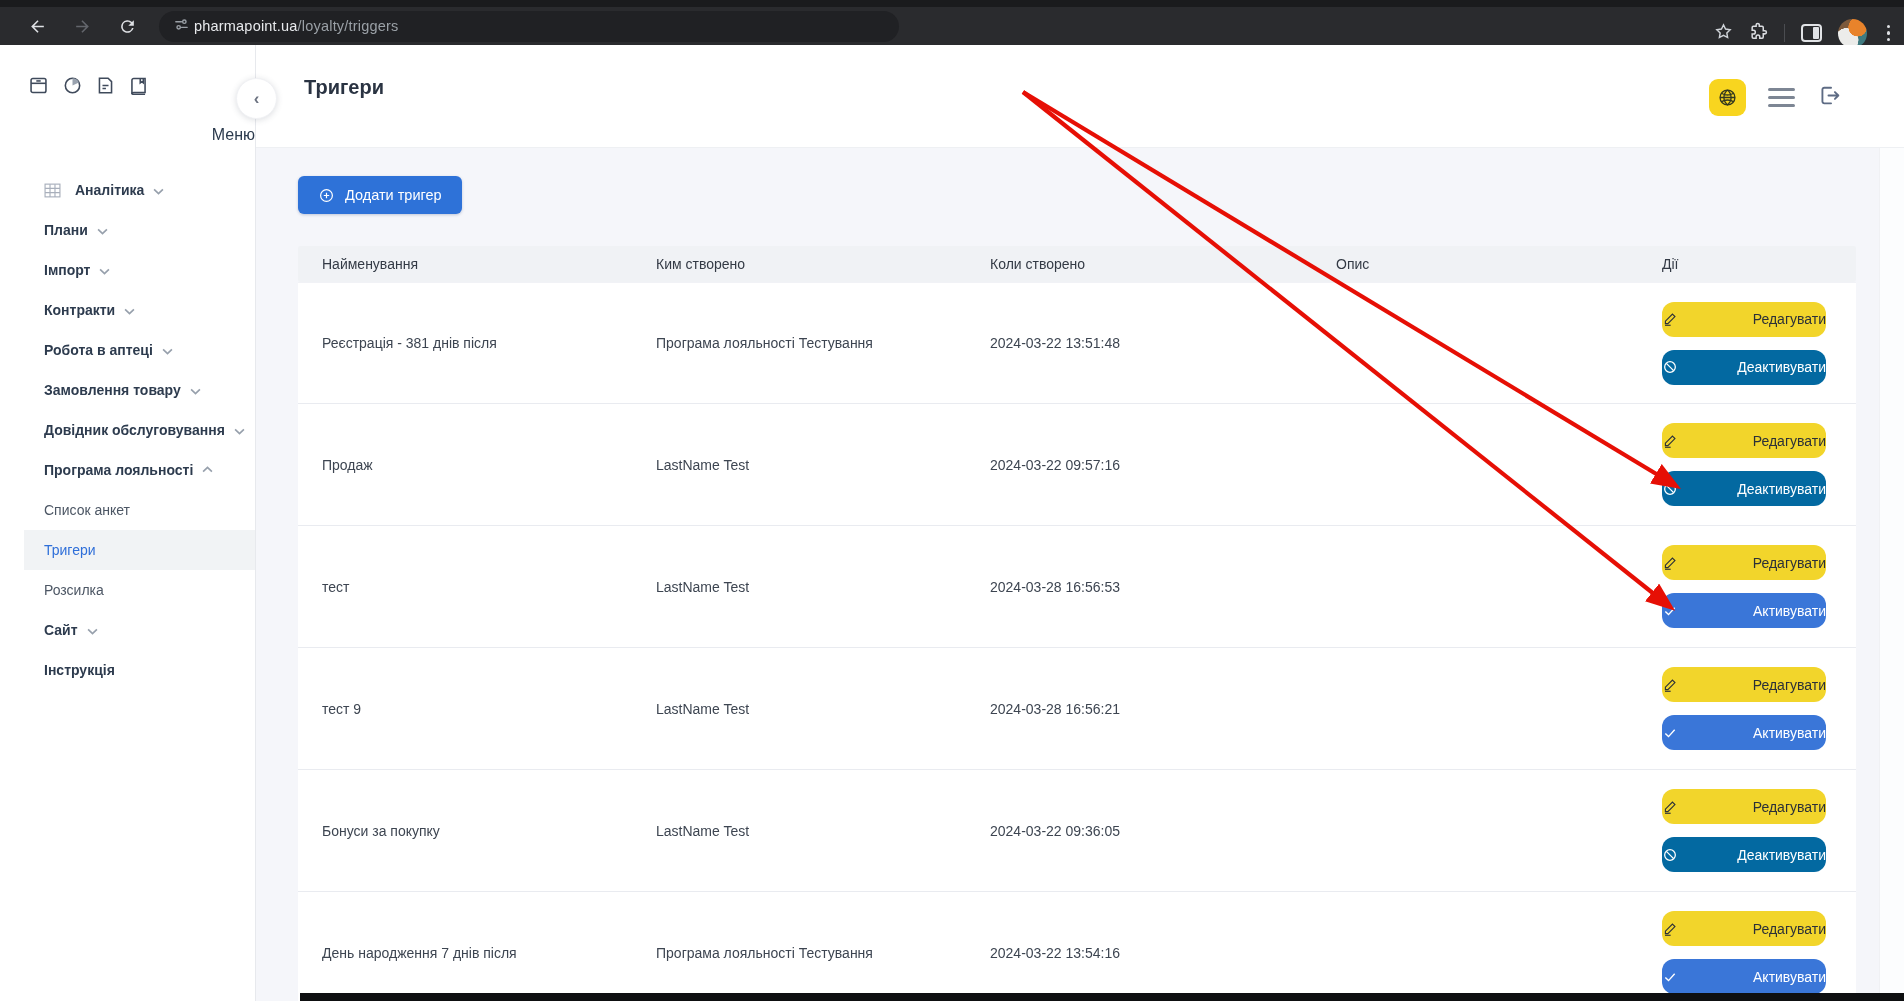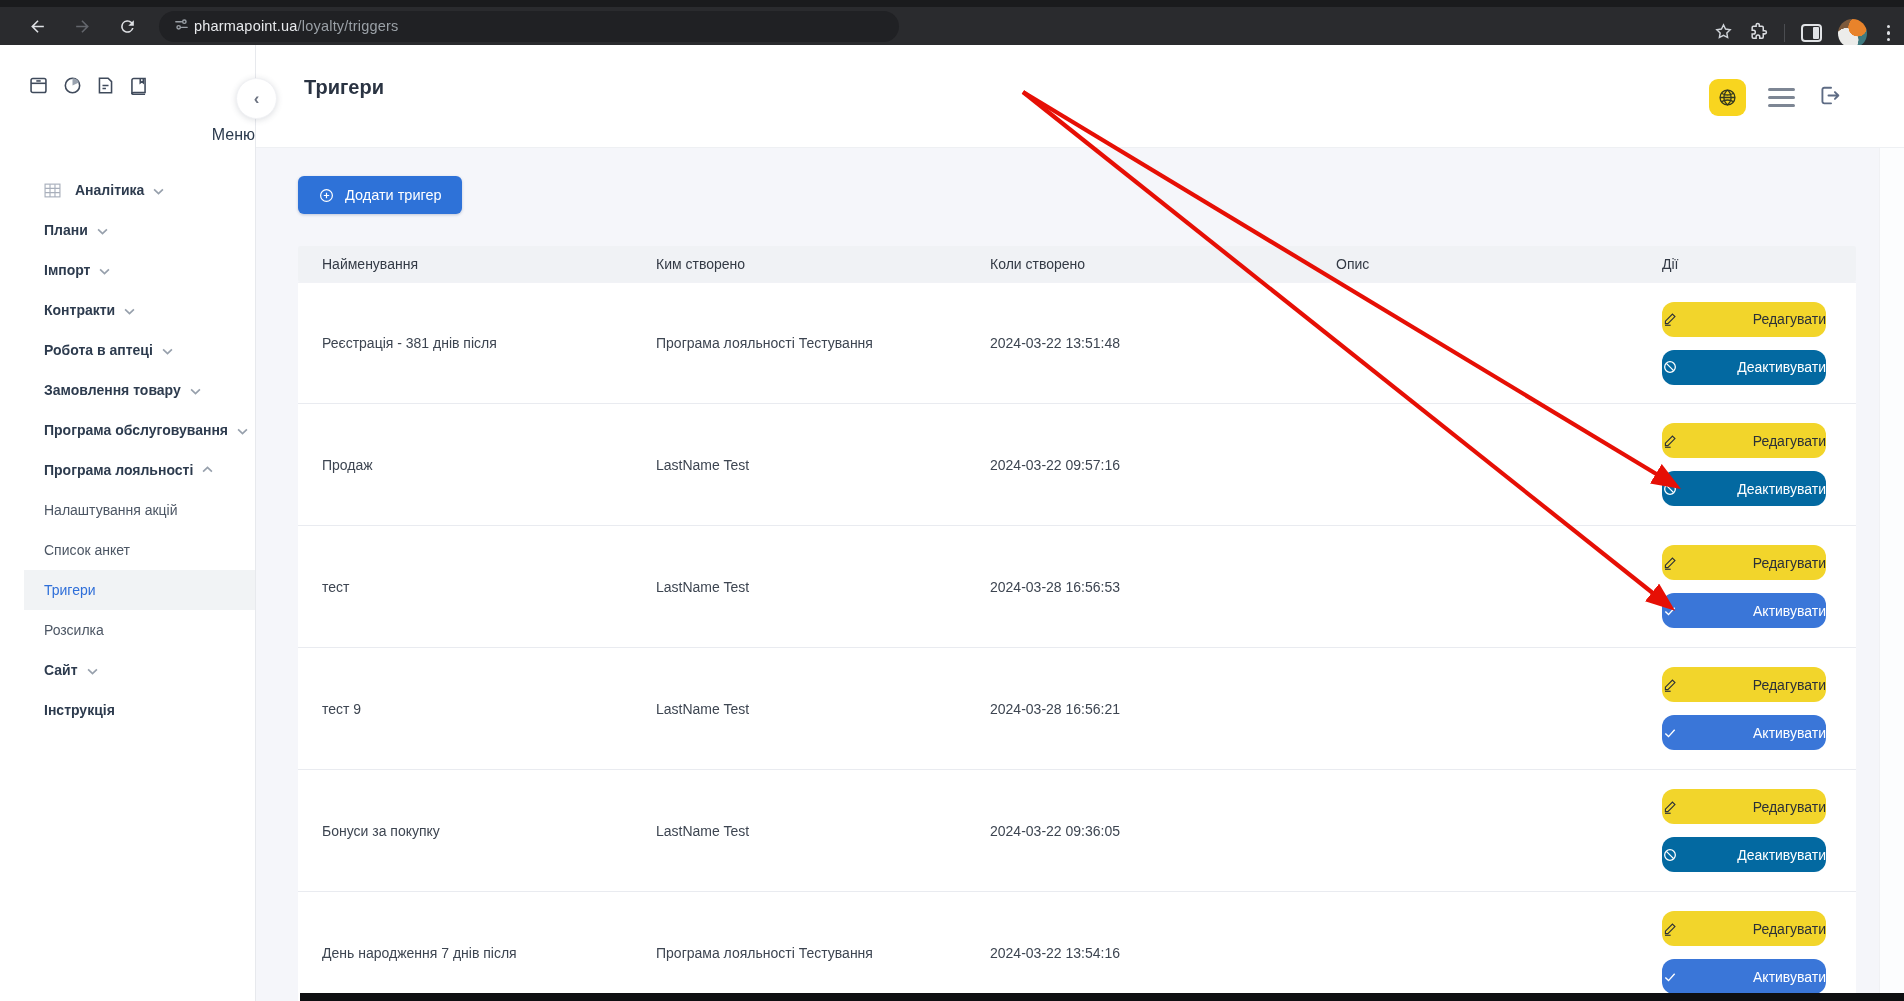--- a/index.html
+++ b/index.html
@@ -214,37 +214,34 @@
         </div>
         <div class="nav-item">
           <span>Замовлення товару</span>
           <span class="chev">
             <svg width="11" height="7" viewBox="0 0 10 6">
               <path d="M1 1l4 4 4-4" fill="none" stroke="#97a0ac" stroke-width="1.5"></path>
             </svg>
           </span>
         </div>
         <div class="nav-item">
-          <span>Програма обслуговування</span>
+          <span>Довідник обслуговування</span>
           <span class="chev">
             <svg width="11" height="7" viewBox="0 0 10 6">
               <path d="M1 1l4 4 4-4" fill="none" stroke="#97a0ac" stroke-width="1.5"></path>
             </svg>
           </span>
         </div>
         <div class="nav-item">
           <span>Програма лояльності</span>
           <span class="chev up">
             <svg width="11" height="7" viewBox="0 0 10 6">
               <path d="M1 1l4 4 4-4" fill="none" stroke="#97a0ac" stroke-width="1.5"></path>
             </svg>
           </span>
-        </div>
-        <div class="nav-item sub">
-          <span>Налаштування акцій</span>
         </div>
         <div class="nav-item sub">
           <span>Список анкет</span>
         </div>
         <div class="nav-item sub active">
           <span>Тригери</span>
         </div>
         <div class="nav-item sub">
           <span>Розсилка</span>
         </div>

